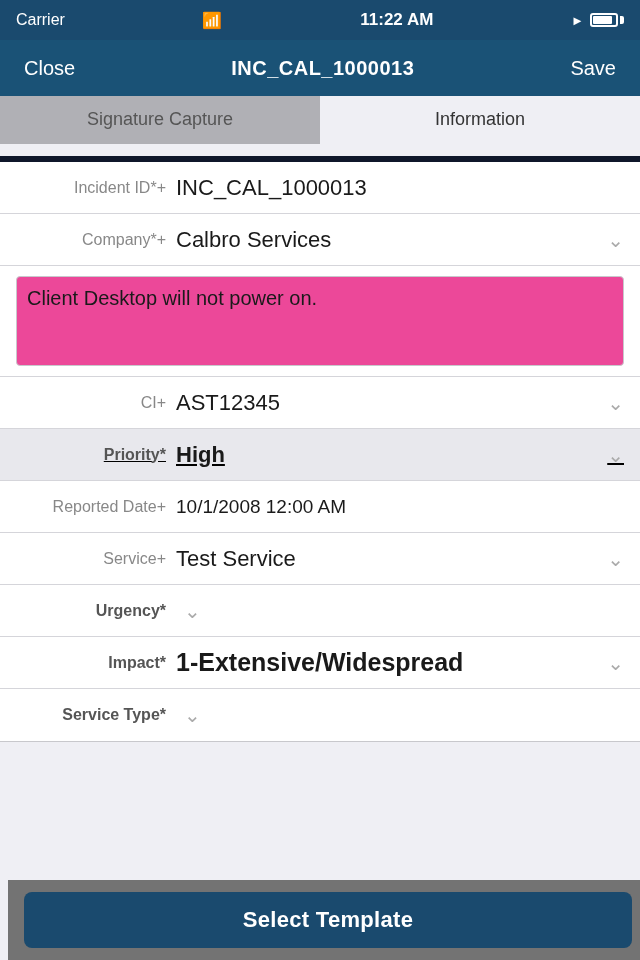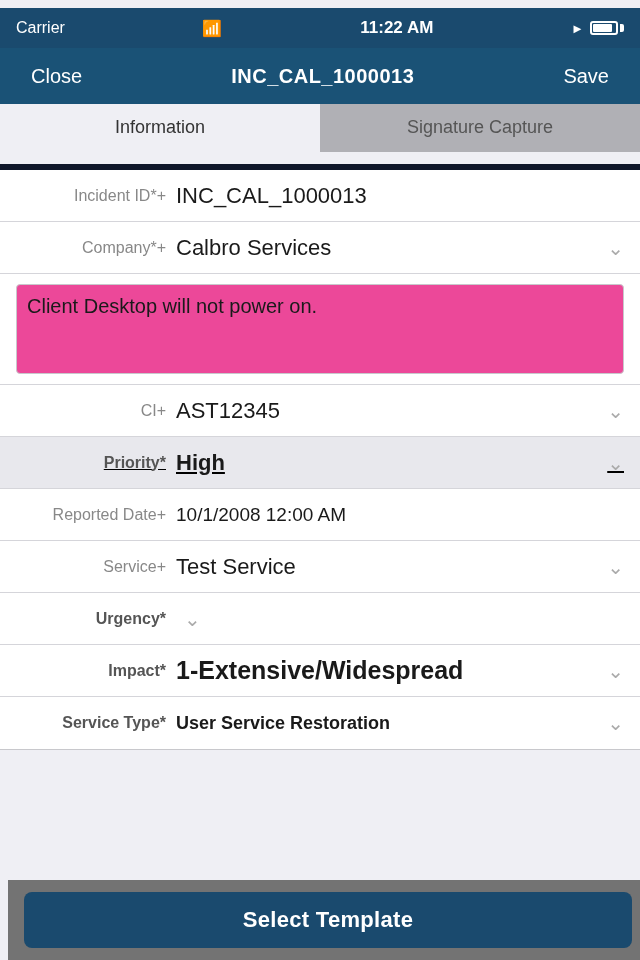--- a/index.html
+++ b/index.html
@@ -16,33 +16,32 @@
     .status-bar {
       background: #1a4a6e;
       height: 40px;
       display: flex;
       align-items: center;
       justify-content: space-between;
       padding: 0 16px;
       color: white;
       font-size: 16px;
       font-weight: 500;
-      margin-top: 8px;
     }
     .status-bar-center { font-weight: 600; font-size: 17px; }
     .status-bar-right { display: flex; align-items: center; gap: 6px; }
 
     
     .nav-bar {
       background: #1a5276;
       height: 56px;
       display: flex;
       align-items: center;
       justify-content: space-between;
-      padding: 0 23px;
+      padding: 0 16px;
       color: white;
     }
     .nav-btn {
       font-size: 20px;
       color: white;
       background: none;
       border: none;
       cursor: pointer;
       font-weight: 400;
       padding: 4px 8px;
@@ -218,25 +217,25 @@
   </div>
 </div>
 
 <div class="nav-bar">
   <button class="nav-btn">Close</button>
   <span class="nav-title">INC_CAL_1000013</span>
   <button class="nav-btn">Save</button>
 </div>
 
 <div class="tab-bar">
+  <div class="tab inactive">
+    <span>Signature Capture</span>
+  </div>
   <div class="tab active">
     <span>Information</span>
-  </div>
-  <div class="tab inactive">
-    <span>Signature Capture</span>
   </div>
 </div>
 
 <div class="form-container">
   <div class="form-section">
 
     <div class="form-row">
       <span class="field-label">Incident ID*+</span>
       <span class="field-value large">INC_CAL_1000013</span>
     </div>
@@ -280,21 +279,20 @@
     </div>
 
     <div class="form-row">
       <span class="field-label" style="font-weight:600;color:#555;">Impact*</span>
       <span class="field-value" style="font-size:25px;font-weight:600;">1-Extensive/Widespread</span>
       <span class="chevron">⌄</span>
     </div>
 
     <div class="form-row" style="border-bottom:none;">
       <span class="field-label" style="font-weight:600;color:#555;">Service Type*</span>
-      <span class="field-value" style="font-size:18px;font-weight:600;">User Service Restoration</span>
       <span class="chevron">⌄</span>
     </div>
 
   </div>
 </div>
 
 <div class="bottom-btn-container">
   <button class="select-template-btn">Select Template</button>
 </div>
 

